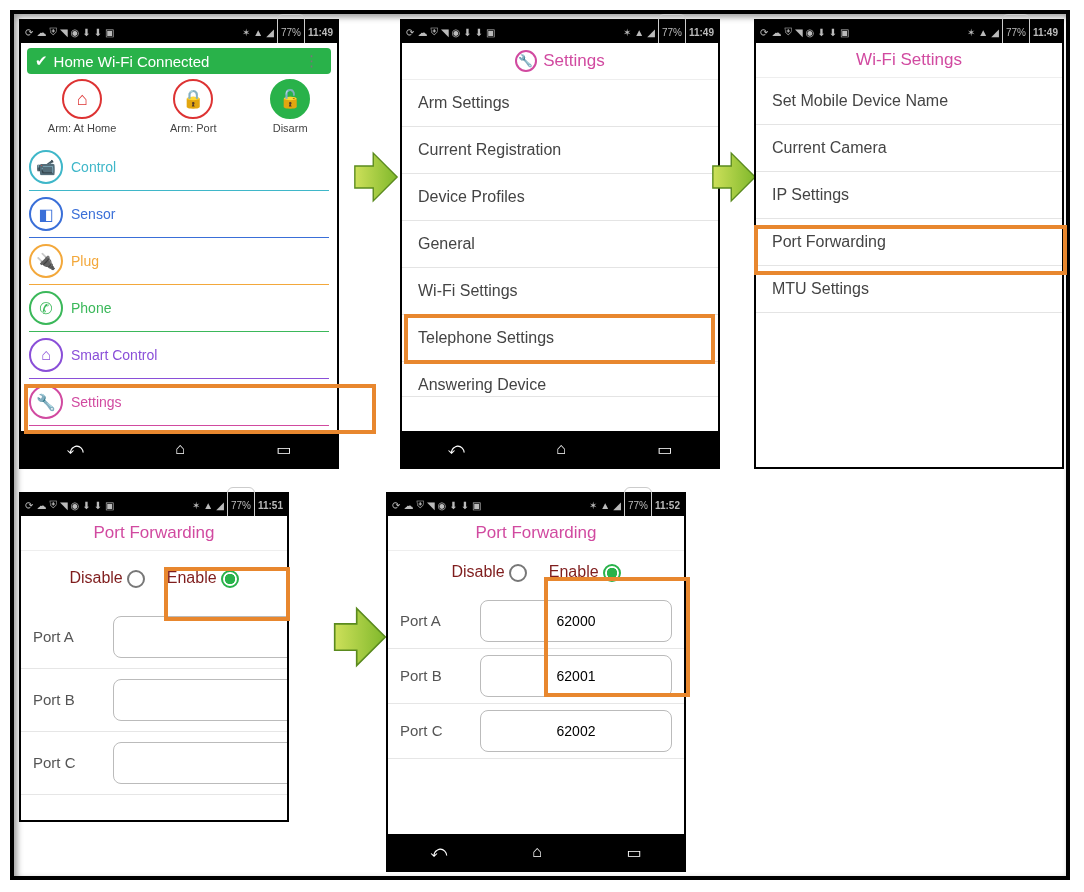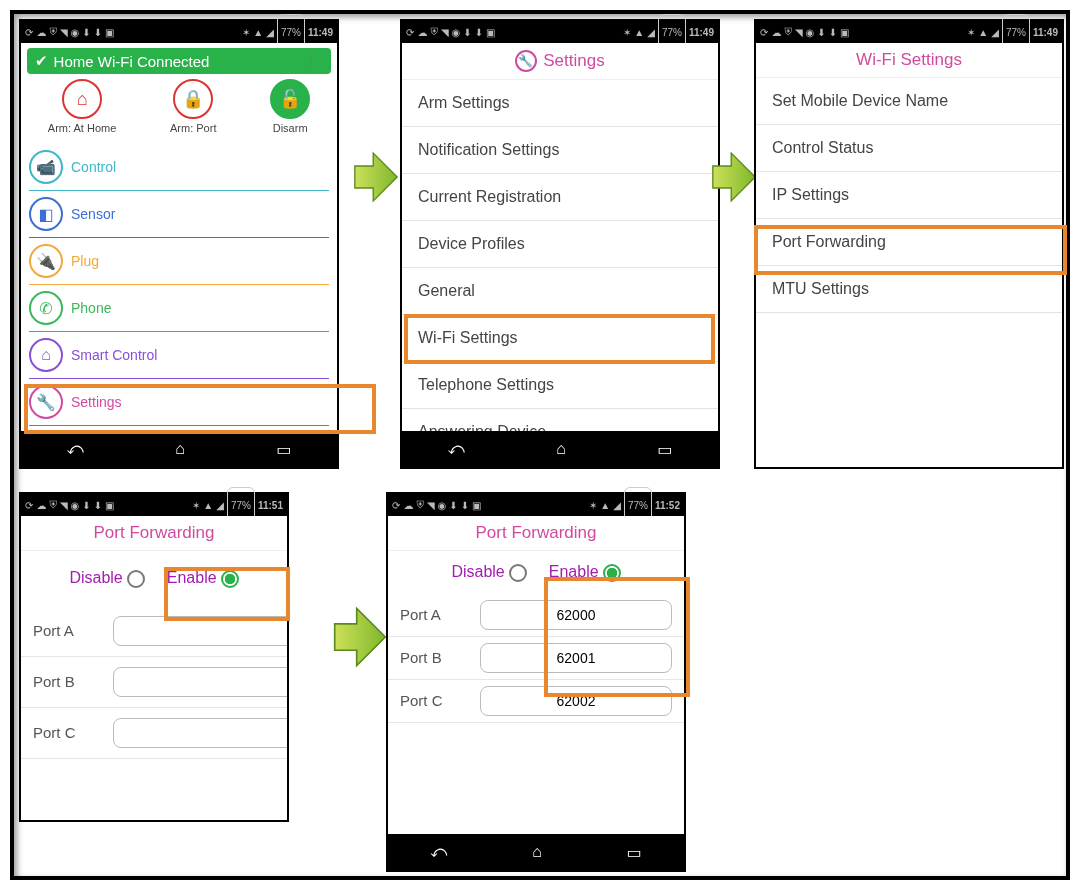--- a/index.html
+++ b/index.html
@@ -119,25 +119,25 @@
     pointer-events:none;
   }
 
   
   .pf-row{
     display:flex;align-items:center;padding:10px 12px;border-bottom:1px solid #e6e6e6;
     font-size:15px;color:#555;gap:0;
   }
   .pf-label{flex:0 0 80px;}
   .pf-input{
-    flex:1;border:1px solid #bbb;border-radius:8px;height:30px;
+    flex:1;border:1px solid #bbb;border-radius:8px;height:42px;
     text-align:center;font-size:14px;
   }
   .radio-opts{
-    display:flex;justify-content:center;gap:22px;padding:18px 0;font-size:16px;color:#a21caf;align-items:center;
+    display:flex;justify-content:center;gap:22px;padding:18px 0;font-size:16px;color:#7f1d1d;align-items:center;
   }
   .radio{
     width:18px;height:18px;border:2px solid #777;border-radius:50%;
     display:inline-block;vertical-align:middle;margin-left:4px;
   }
   .radio.on{border-color:#29b24a;background:radial-gradient(circle,#29b24a 50%,#fff 55%);}
 
   
   .arrow{
     position:absolute;width:46px;height:56px;
@@ -265,21 +265,20 @@
         <span class="batt">77%</span>
         <span class="status-time">11:49</span>
       </div>
     </div>
     <div class="content">
       <div class="list-header">
         <div class="hdr-ico">🔧</div>
         <span>Settings</span>
       </div>
       <div class="list-item">Arm Settings</div>
-      <div class="list-item">Notification Settings</div>
       <div class="list-item">Current Registration</div>
       <div class="list-item">Device Profiles</div>
       <div class="list-item">General</div>
       <div class="list-item">Wi-Fi Settings</div>
       <div class="list-item">Telephone Settings</div>
       <div class="list-item" style="padding-bottom:2px;">Answering Device</div>
     </div>
     <div class="nav-bar">
       <span>⤺</span>
       <span>⌂</span>
@@ -312,21 +311,21 @@
           <span>◢</span>
         <span class="batt">77%</span>
         <span class="status-time">11:49</span>
       </div>
     </div>
     <div class="content">
       <div class="list-header">
         <span>Wi-Fi Settings</span>
       </div>
       <div class="list-item">Set Mobile Device Name</div>
-      <div class="list-item">Control Status</div>
+      <div class="list-item">Current Camera</div>
       <div class="list-item">IP Settings</div>
       <div class="list-item">Port Forwarding</div>
       <div class="list-item">MTU Settings</div>
     </div>
   </div>
   <div class="hl" style="top:211px;left:740px;width:313px;height:50px;"></div>
 
   <div class="phone" id="phone4">
     <div class="status-bar">
       <div class="status-icons-left">

